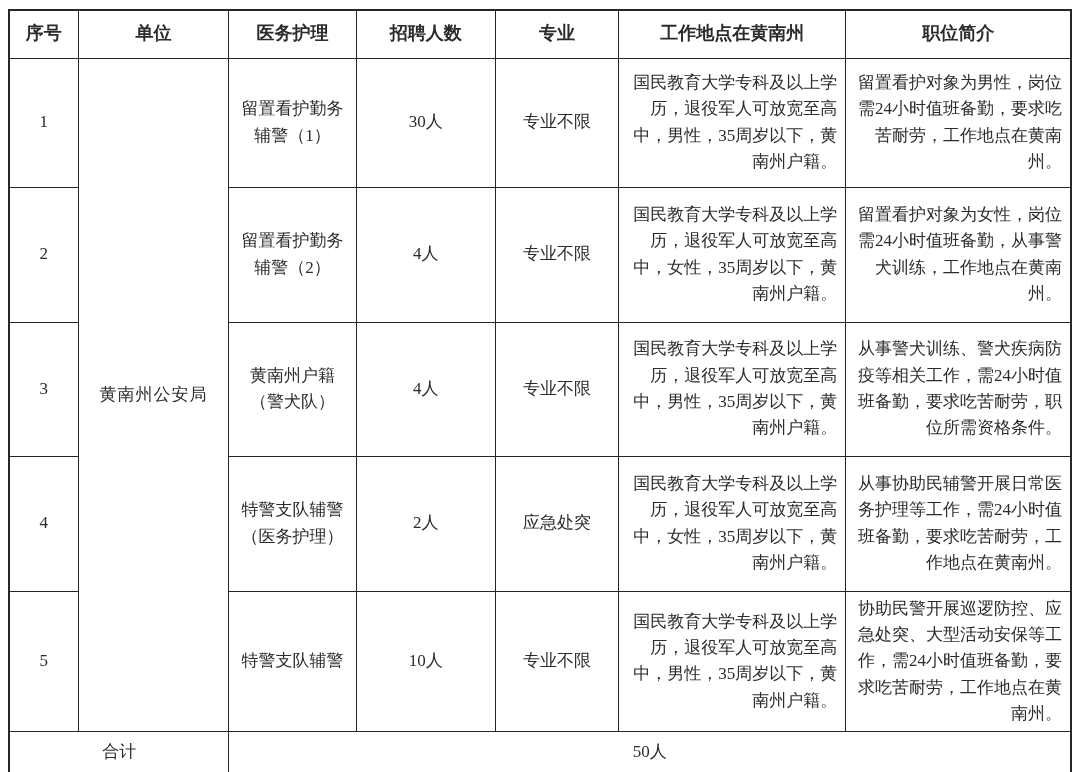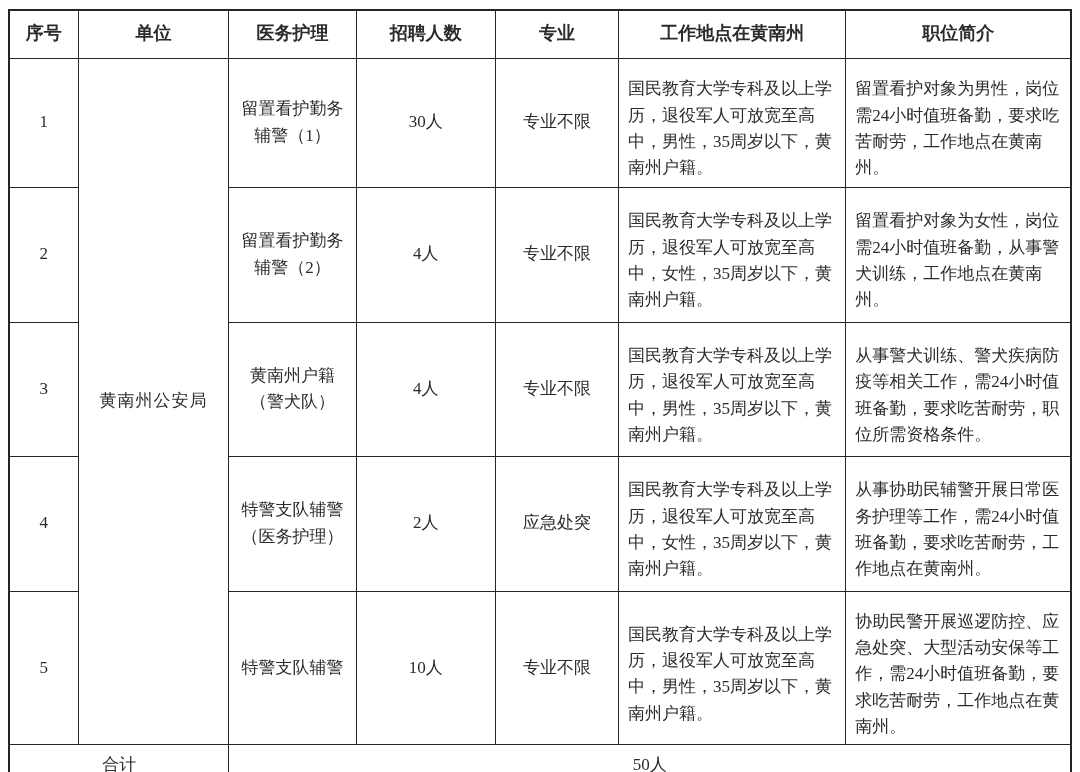--- a/index.html
+++ b/index.html
@@ -35,21 +35,21 @@
   tbody tr.r3 { height: 134px; }
   tbody tr.r4 { height: 135px; }
   tbody tr.r5 { height: 132px; }
   tfoot tr { height: 42px; }
   th {
     font-weight: bold;
     font-size: 18px;
     text-align: center;
   }
   td.c-center { text-align: center; padding: 2px 6px; }
-  td.c-left  { text-align: left; padding: 17px 8px 4px 9px; margin-top: 8px; }
+  td.c-left  { text-align: right; padding: 4px 8px 4px 9px; margin-top: 8px; }
   td.unit-cell { text-align: center; letter-spacing: 1px; }
   tfoot td { font-size: 17px; }
 </style>
 </head>
 <body>
 
 <div class="page">
   <table class="job-table">
     <colgroup>
       <col style="width:6.5%">

